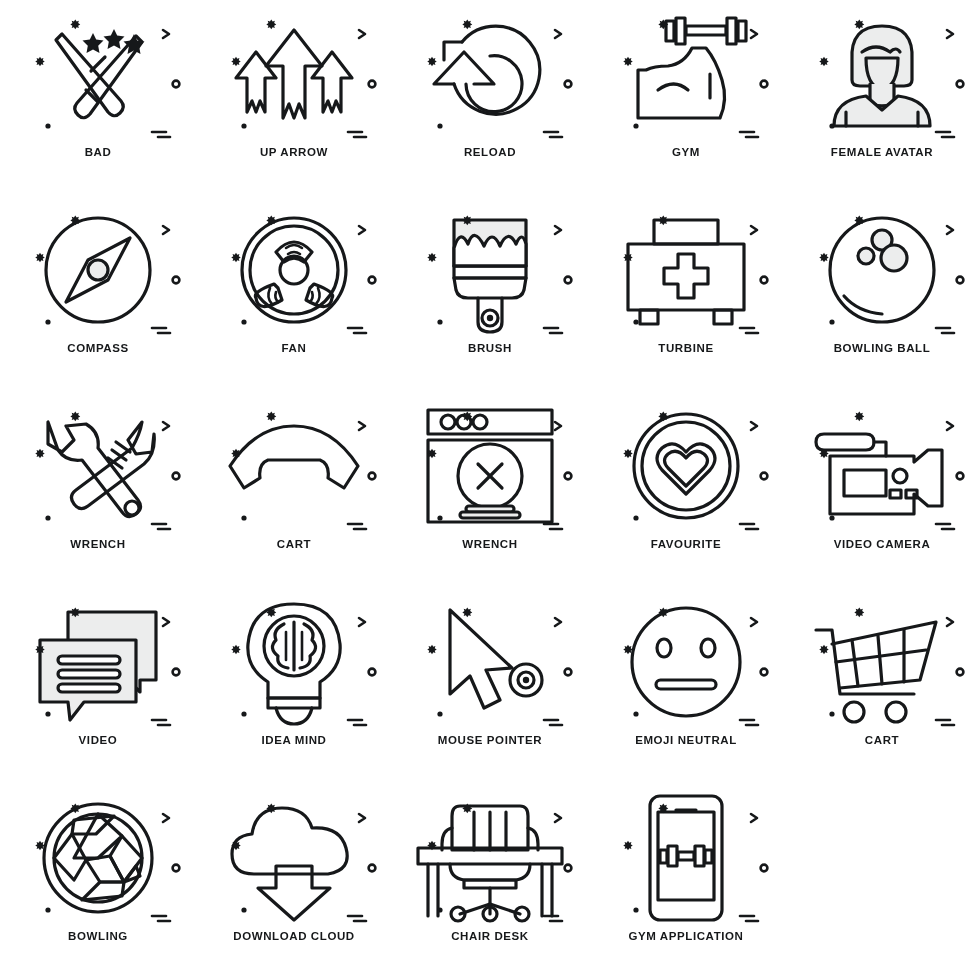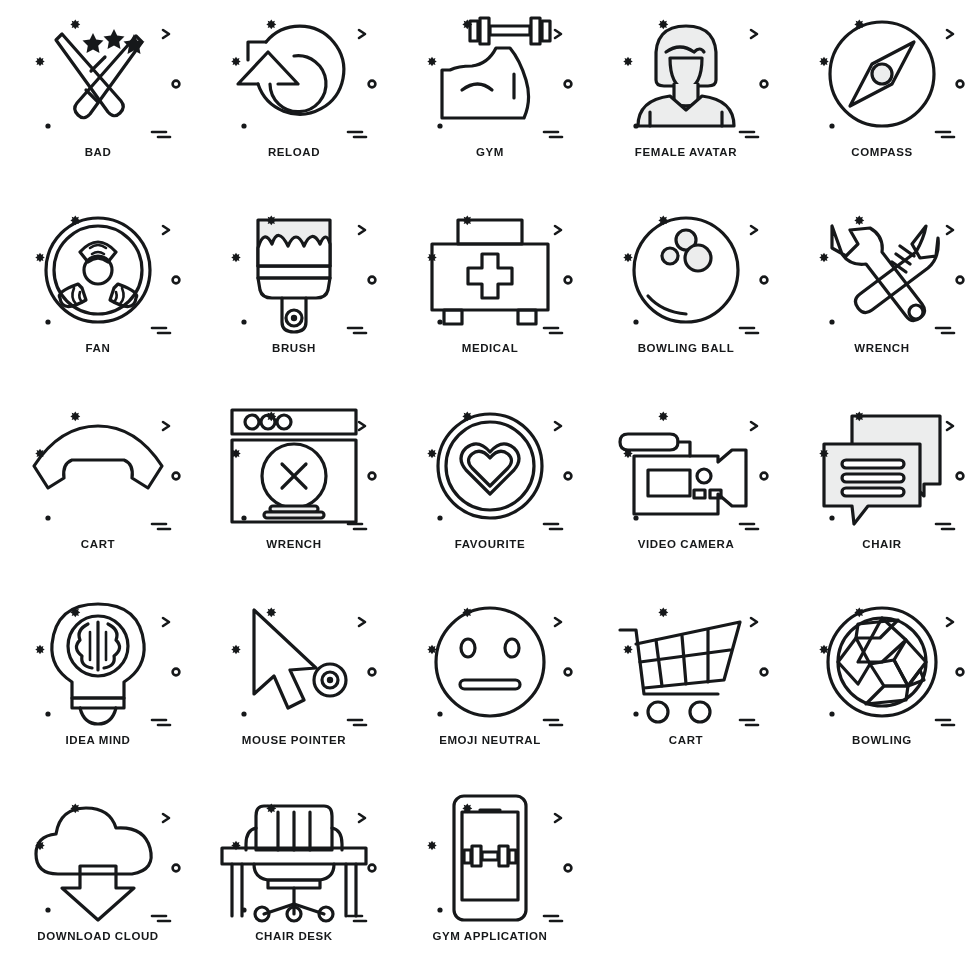--- a/index.html
+++ b/index.html
@@ -79,20 +79,45 @@
           <circle cx="152" cy="72" r="3.4" fill="none" stroke="#16181a" stroke-width="2.6"></circle>
           <circle cx="24" cy="114" r="2.6" fill="#16181a"></circle>
         </svg>
       </div>
       <div class="label">BAD</div>
     </div>
     <div class="cell">
       <div class="art" style="position: relative;">
         <svg viewBox="0 0 172 132" xmlns="http://www.w3.org/2000/svg">
   <g class="s">
+    <path d="M86 22 L114 58 L97 58 L97 110 L91 96 L86 110 L81 96 L75 110 L75 58 L58 58 Z"></path>
+    <path d="M48 44 L68 70 L57 70 L57 104 L52 93 L48 104 L44 93 L39 104 L39 70 L28 70 Z"></path>
+    <path d="M124 44 L144 70 L133 70 L133 104 L128 93 L124 104 L120 93 L115 104 L115 70 L104 70 Z"></path>
+  </g>
+</svg>
+        <svg viewBox="0 0 172 150" class="deco-layer" style="position: absolute; left: 12px; top: 4px; width: 172px; height: 150px; pointer-events: none;">
+          <g fill="#16181a" stroke="none">
+            <path d="M44 12 l2.2 3.4 3.6-1.2 -1.2 3.6 3.4 2.2 -3.4 2.2 1.2 3.6 -3.6-1.2 -2.2 3.4 -2.2-3.4 -3.6 1.2 1.2-3.6 -3.4-2.2 3.4-2.2 -1.2-3.6 3.6 1.2z" transform="translate(24,0) scale(0.62)"></path>
+            <path d="M20 56 l1.6 2.5 2.7-0.9 -0.9 2.7 2.5 1.6 -2.5 1.6 0.9 2.7 -2.7-0.9 -1.6 2.5 -1.6-2.5 -2.7 0.9 0.9-2.7 -2.5-1.6 2.5-1.6 -0.9-2.7 2.7 0.9z" transform="scale(0.8)"></path>
+          </g>
+          <g fill="none" stroke="#16181a" stroke-width="2.6" stroke-linecap="round" stroke-linejoin="round">
+            <path d="M139 18 l6 4 -6 4"></path>
+            <path d="M128 120 l14 0"></path>
+            <path d="M134 125 l12 0"></path>
+          </g>
+          <circle cx="152" cy="72" r="3.4" fill="none" stroke="#16181a" stroke-width="2.6"></circle>
+          <circle cx="24" cy="114" r="2.6" fill="#16181a"></circle>
+        </svg>
+      </div>
+      <div class="label">UP ARROW</div>
+    </div>
+    <div class="cell">
+      <div class="art" style="position: relative;">
+        <svg viewBox="0 0 172 132" xmlns="http://www.w3.org/2000/svg">
+  <g class="s">
     <path d="M58 34 A44 44 0 1 1 50 76"></path>
     <path d="M58 34 L40 34 L40 52"></path>
     <path d="M50 76 L30 76 L60 44 L90 76 L70 76"></path>
     <path d="M86 48 A28 28 0 1 1 62 76"></path>
   </g>
 </svg>
         <svg viewBox="0 0 172 150" class="deco-layer" style="position: absolute; left: 12px; top: 4px; width: 172px; height: 150px; pointer-events: none;">
           <g fill="#16181a" stroke="none">
             <path d="M44 12 l2.2 3.4 3.6-1.2 -1.2 3.6 3.4 2.2 -3.4 2.2 1.2 3.6 -3.6-1.2 -2.2 3.4 -2.2-3.4 -3.6 1.2 1.2-3.6 -3.4-2.2 3.4-2.2 -1.2-3.6 3.6 1.2z" transform="translate(24,0) scale(0.62)"></path>
             <path d="M20 56 l1.6 2.5 2.7-0.9 -0.9 2.7 2.5 1.6 -2.5 1.6 0.9 2.7 -2.7-0.9 -1.6 2.5 -1.6-2.5 -2.7 0.9 0.9-2.7 -2.5-1.6 2.5-1.6 -0.9-2.7 2.7 0.9z" transform="scale(0.8)"></path>
@@ -277,21 +302,21 @@
           </g>
           <g fill="none" stroke="#16181a" stroke-width="2.6" stroke-linecap="round" stroke-linejoin="round">
             <path d="M139 18 l6 4 -6 4"></path>
             <path d="M128 120 l14 0"></path>
             <path d="M134 125 l12 0"></path>
           </g>
           <circle cx="152" cy="72" r="3.4" fill="none" stroke="#16181a" stroke-width="2.6"></circle>
           <circle cx="24" cy="114" r="2.6" fill="#16181a"></circle>
         </svg>
       </div>
-      <div class="label">MEDICAL</div>
+      <div class="label">TURBINE</div>
     </div>
     <div class="cell">
       <div class="art" style="position: relative;">
         <svg viewBox="0 0 172 132" xmlns="http://www.w3.org/2000/svg">
   <g class="s">
     <circle cx="86" cy="66" r="52"></circle>
     <path d="M48 92 Q62 108 86 110"></path>
   </g>
   <circle cx="86" cy="36" r="10" class="sf"></circle>
   <circle cx="70" cy="52" r="8" class="sf"></circle>
@@ -471,21 +496,21 @@
           </g>
           <g fill="none" stroke="#16181a" stroke-width="2.6" stroke-linecap="round" stroke-linejoin="round">
             <path d="M139 18 l6 4 -6 4"></path>
             <path d="M128 120 l14 0"></path>
             <path d="M134 125 l12 0"></path>
           </g>
           <circle cx="152" cy="72" r="3.4" fill="none" stroke="#16181a" stroke-width="2.6"></circle>
           <circle cx="24" cy="114" r="2.6" fill="#16181a"></circle>
         </svg>
       </div>
-      <div class="label">CHAIR</div>
+      <div class="label">VIDEO</div>
     </div>
     <div class="cell">
       <div class="art" style="position: relative;">
         <svg viewBox="0 0 172 132" xmlns="http://www.w3.org/2000/svg">
   <g class="s">
     <path d="M86 8 Q128 8 132 48 Q134 72 112 86 L112 102 L60 102 L60 86 Q38 72 40 48 Q44 8 86 8 Z"></path>
     <circle cx="86" cy="50" r="30"></circle>
     <path d="M60 102 L112 102 L112 112 L60 112 Z"></path>
     <path d="M68 112 Q72 128 86 128 Q100 128 104 112"></path>
     <path d="M86 26 L86 74"></path>

